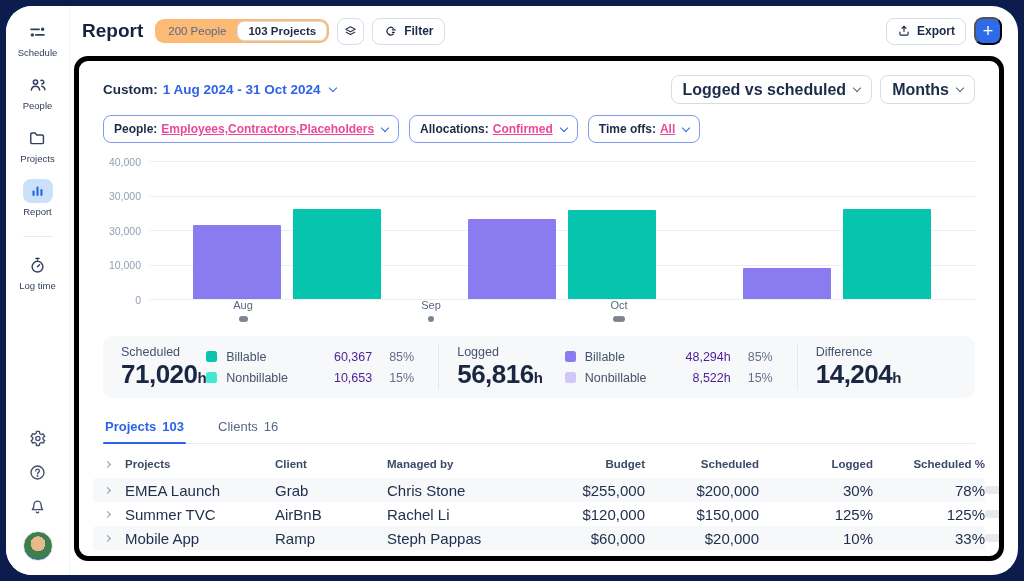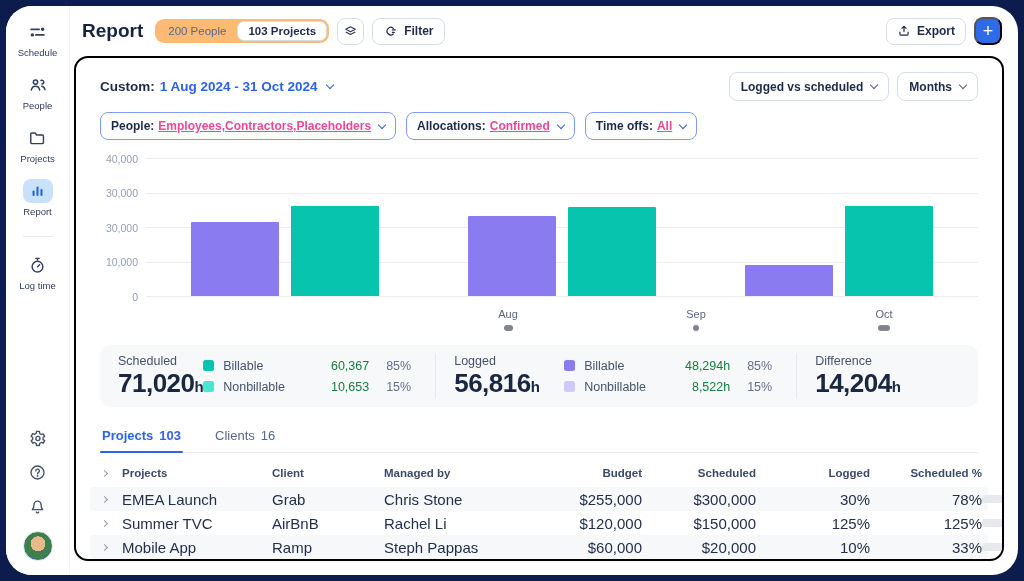--- a/index.html
+++ b/index.html
@@ -46,66 +46,66 @@
   .icon-btn { width:27px; height:27px; }
   .txt-btn { height:27px; padding:0 10px; gap:6px; font-size:12px; font-weight:700; color:#1d2b4a; }
   .top-right { margin-left:auto; display:flex; align-items:center; gap:8px; }
   .add-btn {
     width:28px; height:28px; border-radius:9px; background:#2f6be8; color:#fff;
     font-size:18px; font-weight:400; display:flex; align-items:center; justify-content:center;
     cursor:pointer; line-height:1;
   }
   
   .card {
-    flex:1; margin:0 14px 14px 4px; border:2px solid #000000; border-radius:14px;
+    flex:1; margin:0 14px 14px 4px; border:5px solid #000000; border-radius:14px;
     padding:14px 24px 0; box-shadow:0 1px 3px rgba(20,35,80,.04);
     display:flex; flex-direction:column; min-height:0; overflow:hidden;
   }
   .row-between { display:flex; align-items:center; justify-content:space-between; }
   .date-control { display:flex; align-items:center; gap:5px; cursor:pointer; font-size:13.5px; }
   .date-label { font-weight:700; color:#1d2b4a; }
   .date-value { font-weight:700; color:#2e62e9; }
   .chev { width:6px; height:6px; border-right:1.7px solid currentColor; border-bottom:1.7px solid currentColor; display:inline-block; transform:rotate(45deg); margin-left:4px; margin-top:-3px; }
   .chev.blue { color:#2e62e9; }
   .chev.gray { color:#56627c; }
   .dd-group { display:flex; gap:8px; }
-  .dropdown { border:1px solid #d7dde7; border-radius:8px; background:#fff; height:29px; padding:0 11px; display:flex; align-items:center; font-size:12px; font-weight:700; color:#1d2b4a; cursor:pointer; gap:4px; }
+  .dropdown { border:1px solid #d7dde7; border-radius:8px; background:#fff; height:29px; padding:0 11px; display:flex; align-items:center; font-size:16px; font-weight:700; color:#1d2b4a; cursor:pointer; gap:4px; }
   .pill-row { display:flex; gap:10px; margin-top:11px; }
   .pill { border:1px solid #7f9df0; border-radius:8px; height:28px; padding:0 10px; display:flex; align-items:center; font-size:12px; cursor:pointer; gap:4px; background:#fff; }
   .pill .pl { color:#1d2b4a; font-weight:700; }
   .pill .pv { color:#ec4899; font-weight:700;text-decoration:underline; }
   
   .chart { margin-top:18px; }
   .plot { position:relative; height:138px; margin-left:46px; }
   .gridline { position:absolute; left:0; right:0; height:1px; background:#eceef4; }
   .gridline .ytick { position:absolute; left:-46px; width:38px; text-align:right; font-size:10.5px; color:#93a0b4; top:50%; transform:translateY(-50%); }
   .bars { position:absolute; left:0; right:0; top:0; bottom:0; display:flex; justify-content:space-around; align-items:flex-end; }
   .bar-group { display:flex; align-items:flex-end; gap:12px; height:100%; }
   .bar { width:88px; border-radius:1px 1px 0 0; }
-  .xaxis { display:flex; justify-content:flex-end; margin-left:46px; margin-top:12px; }
+  .xaxis { display:flex; justify-content:flex-start; margin-left:46px; margin-top:0; }
   .xlab { display:flex; flex-direction:column; align-items:center; gap:5px; width:188px; }
   .xlab .m { font-size:11px; color:#5a6780; }
   .dots { display:flex; height:6px; }
   .dots i { width:6px; height:6px; border-radius:50%; background:#7e838d; display:block; margin:0 -1.5px; }
   
   .summary { margin-top:14px; background:#f7f8fa; border-radius:10px; display:flex; align-items:stretch; min-height:62px; }
   .sum-sec { display:flex; align-items:center; padding:10px 18px; }
   .sum-sec.sched { flex:0 0 38%; }
   .sum-sec.logd { flex:0 0 41%; }
   .sum-sec.diff { flex:1; }
   .sum-div { width:1px; background:#e6e9ef; margin:8px 0; }
   .sum-main { display:flex; flex-direction:column; gap:1px; }
   .sum-label { font-size:12.5px; color:#45536d; font-weight:400; }
   .sum-value { font-size:26px; font-weight:700; color:#1a2742; letter-spacing:-.5px; line-height:1.1; }
   .sum-value .h { font-size:15px; font-weight:700; }
   .legend { margin-left:auto; display:flex; flex-direction:column; gap:7px; padding-right:6px; }
   .leg-row { display:flex; align-items:center; font-size:12.5px; }
   .leg-swatch { width:11px; height:11px; border-radius:2.5px; margin-right:9px; }
   .leg-name { color:#45536d; width:84px; }
-  .leg-val { color:#15803d; width:62px; text-align:right; }
+  .leg-val { color:#4c1d95; width:62px; text-align:right; }
   .leg-pct { color:#64708a; width:42px; text-align:right; }
   
   .tabs { display:flex; gap:30px; margin-top:14px; border-bottom:1px solid #e8ebf1; }
   .tab { display:flex; gap:6px; font-size:13px; padding:7px 2px 9px; cursor:pointer; color:#57688a; position:relative; }
   .tab.active { color:#2e62e9; font-weight:700; }
   .tab.active::after { content:""; position:absolute; left:0; right:0; bottom:-1px; height:2px; background:#2e62e9; border-radius:2px; }
   
   .tbl { margin:6px -10px 0; }
   .trow { display:grid; grid-template-columns:26px 150px 112px 158px 100px 114px 114px 112px 1fr; align-items:center; height:24px; border-radius:4px; padding:0 6px; }
   .trow.head { height:28px; }
@@ -414,21 +414,21 @@
           <span class="th r">Scheduled %</span>
           <span></span>
         </div>
 
         <div class="trow alt">
           <span class="chev-r"></span>
           <span class="td">EMEA Launch</span>
           <span class="td">Grab</span>
           <span class="td">Chris Stone</span>
           <span class="td r">$255,000</span>
-          <span class="td r">$300,000</span>
+          <span class="td r">$200,000</span>
           <span class="td r">30%</span>
           <span class="td r">78%</span>
           <span class="bar-cell">
               <span class="progress"><span class="progress-fill" style="width: 78%; background: rgb(18, 196, 180);"></span></span>
             </span>
         </div>
 
         <div class="trow">
           <span class="chev-r"></span>
           <span class="td">Summer TVC</span>

